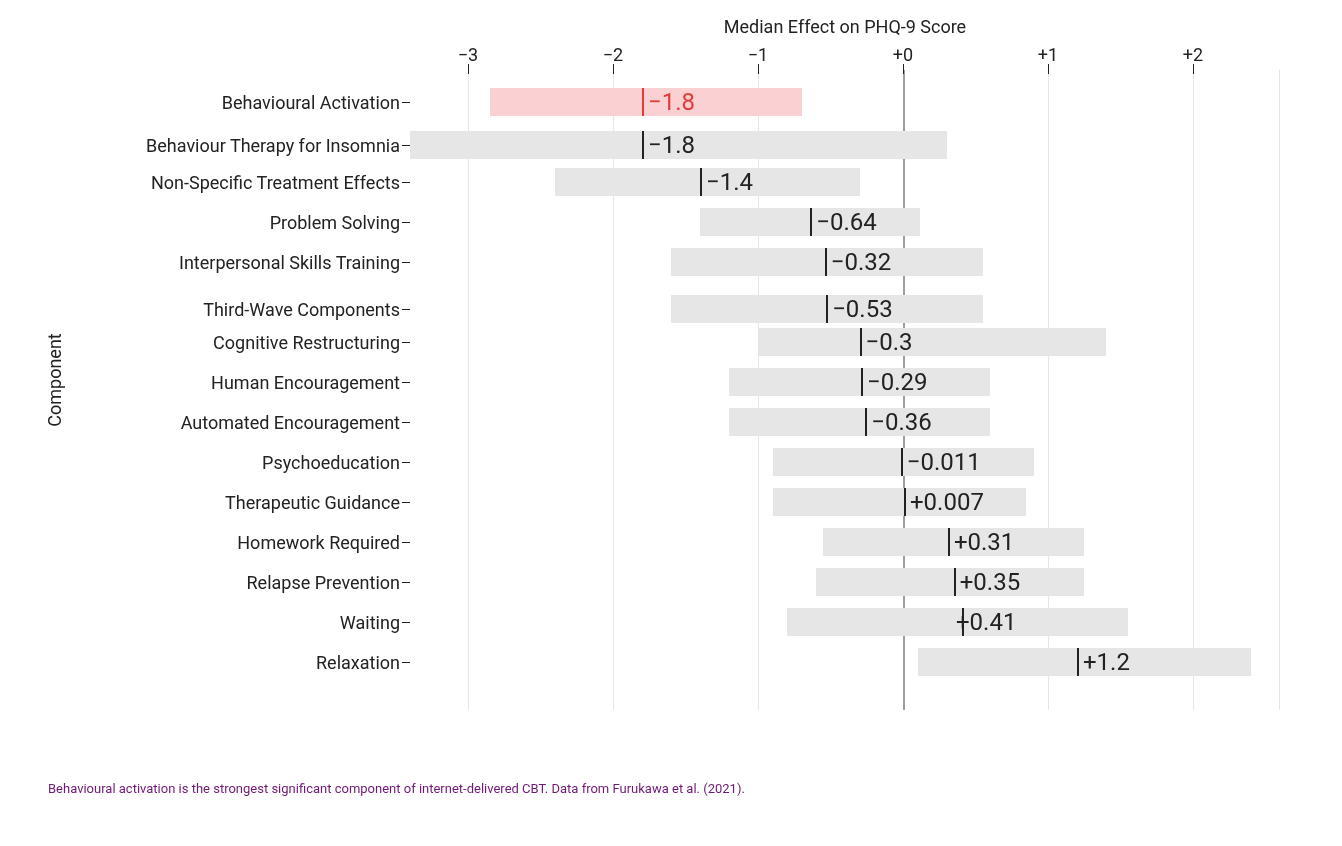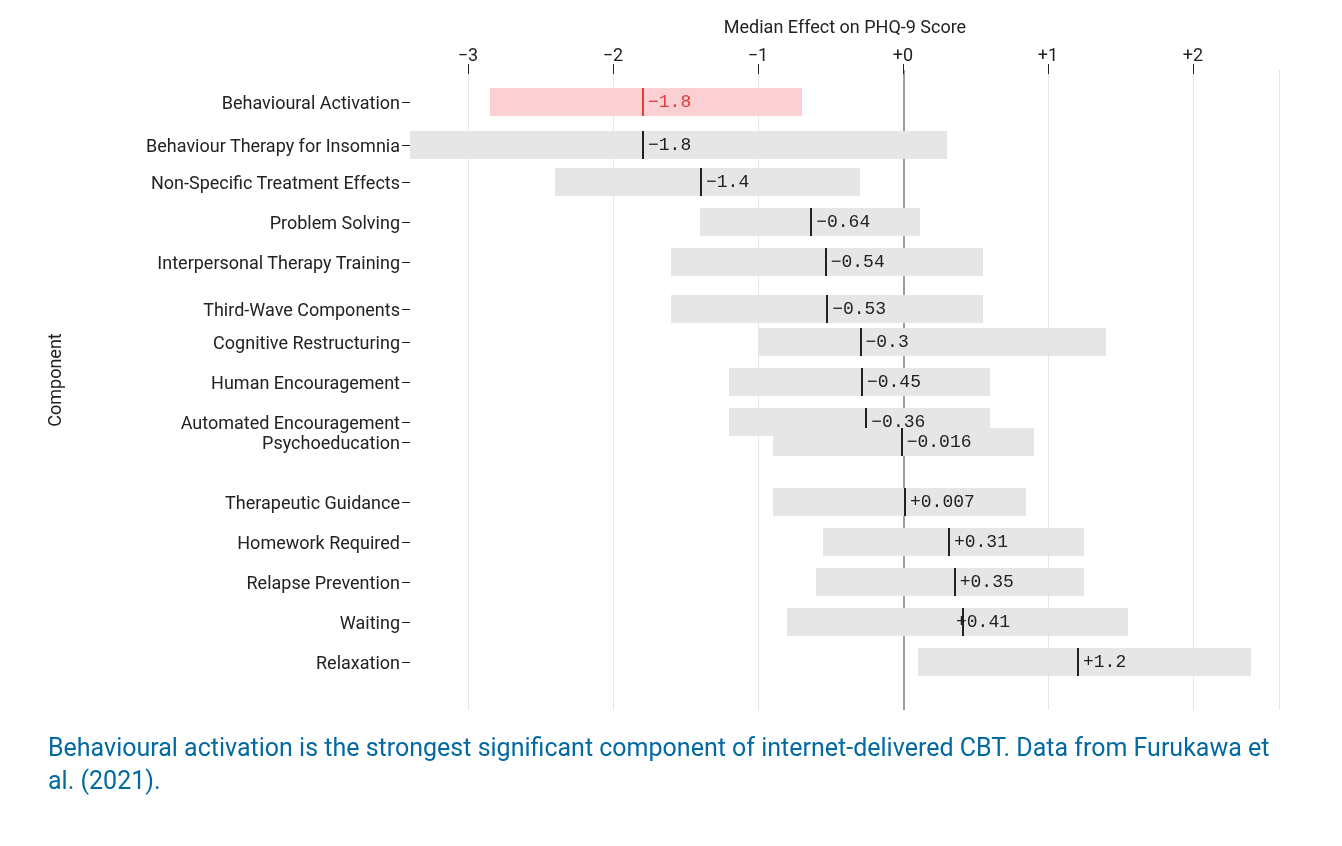--- a/index.html
+++ b/index.html
@@ -83,24 +83,23 @@
     width: 0;
     border-left: 2px solid #222;
   }
   .median-tick.highlight {
     border-left: 2.5px solid #e33a3a;
   }
   .value-label {
     position: absolute;
     top: 50%;
     transform: translateY(-50%);
-    font-size: 18px;
+    font-size: 24px;
     color: #222;
     white-space: nowrap;
-    font-family: Liberation Mono, monospace;
   }
   .value-label.highlight {
     color: #e33a3a;
   }
   .y-label {
     position: absolute;
     right: 100%;
     top: 50%;
     transform: translateY(-50%);
     font-size: 18px;
@@ -123,23 +122,23 @@
     transform: rotate(-90deg) translateX(-50%);
     transform-origin: left top;
     font-size: 18px;
     color: #222;
   }
   .caption {
     position: absolute;
     left: 48px;
     right: 48px;
     bottom: 48px;
-    font-size: 25px;
+    font-size: 13px;
     line-height: 1.35;
-    color: #0369a1;
+    color: #701a75;
   }
 </style>
 </head>
 <body>
 
 <div class="chart-wrap">
 
   <div class="y-axis-title">Component</div>
 
   <div class="plot" id="plot">
@@ -185,59 +184,59 @@
       </div>
       <div class="row" style="top: 132px; height: 40px;">
         <div class="y-tick"></div>
         <div class="y-label">Problem Solving</div>
         <div class="bar" style="left: 290px; width: 220.4px;"></div>
         <div class="median-tick" style="left: 400.2px;"></div>
         <div class="value-label" style="left: 406.2px;">−0.64</div>
       </div>
       <div class="row" style="top: 172px; height: 40px;">
         <div class="y-tick"></div>
-        <div class="y-label">Interpersonal Therapy Training</div>
+        <div class="y-label">Interpersonal Skills Training</div>
         <div class="bar" style="left: 261px; width: 311.75px;"></div>
         <div class="median-tick" style="left: 414.7px;"></div>
-        <div class="value-label" style="left: 420.7px;">−0.54</div>
+        <div class="value-label" style="left: 420.7px;">−0.32</div>
       </div>
       <div class="row" style="top: 219px; height: 40px;">
         <div class="y-tick"></div>
         <div class="y-label">Third-Wave Components</div>
         <div class="bar" style="left: 261px; width: 311.75px;"></div>
         <div class="median-tick" style="left: 416.15px;"></div>
         <div class="value-label" style="left: 422.15px;">−0.53</div>
       </div>
       <div class="row" style="top: 252px; height: 40px;">
         <div class="y-tick"></div>
         <div class="y-label">Cognitive Restructuring</div>
         <div class="bar" style="left: 348px; width: 348px;"></div>
         <div class="median-tick" style="left: 449.5px;"></div>
         <div class="value-label" style="left: 455.5px;">−0.3</div>
       </div>
       <div class="row" style="top: 292px; height: 40px;">
         <div class="y-tick"></div>
         <div class="y-label">Human Encouragement</div>
         <div class="bar" style="left: 319px; width: 261px;"></div>
         <div class="median-tick" style="left: 450.95px;"></div>
-        <div class="value-label" style="left: 456.95px;">−0.45</div>
+        <div class="value-label" style="left: 456.95px;">−0.29</div>
       </div>
       <div class="row" style="top: 332px; height: 40px;">
         <div class="y-tick"></div>
         <div class="y-label">Automated Encouragement</div>
         <div class="bar" style="left: 319px; width: 261px;"></div>
         <div class="median-tick" style="left: 455.3px;"></div>
         <div class="value-label" style="left: 461.3px;">−0.36</div>
       </div>
-      <div class="row" style="top: 352px; height: 40px;">
+      <div class="row" style="top: 372px; height: 40px;">
         <div class="y-tick"></div>
         <div class="y-label">Psychoeducation</div>
         <div class="bar" style="left: 362.5px; width: 261px;"></div>
         <div class="median-tick" style="left: 490.68px;"></div>
-        <div class="value-label" style="left: 496.68px;">−0.016</div>
+        <div class="value-label" style="left: 496.68px;">−0.011</div>
       </div>
       <div class="row" style="top: 412px; height: 40px;">
         <div class="y-tick"></div>
         <div class="y-label">Therapeutic Guidance</div>
         <div class="bar" style="left: 362.5px; width: 253.75px;"></div>
         <div class="median-tick" style="left: 494.015px;"></div>
         <div class="value-label" style="left: 500.015px;">+0.007</div>
       </div>
       <div class="row" style="top: 452px; height: 40px;">
         <div class="y-tick"></div>

